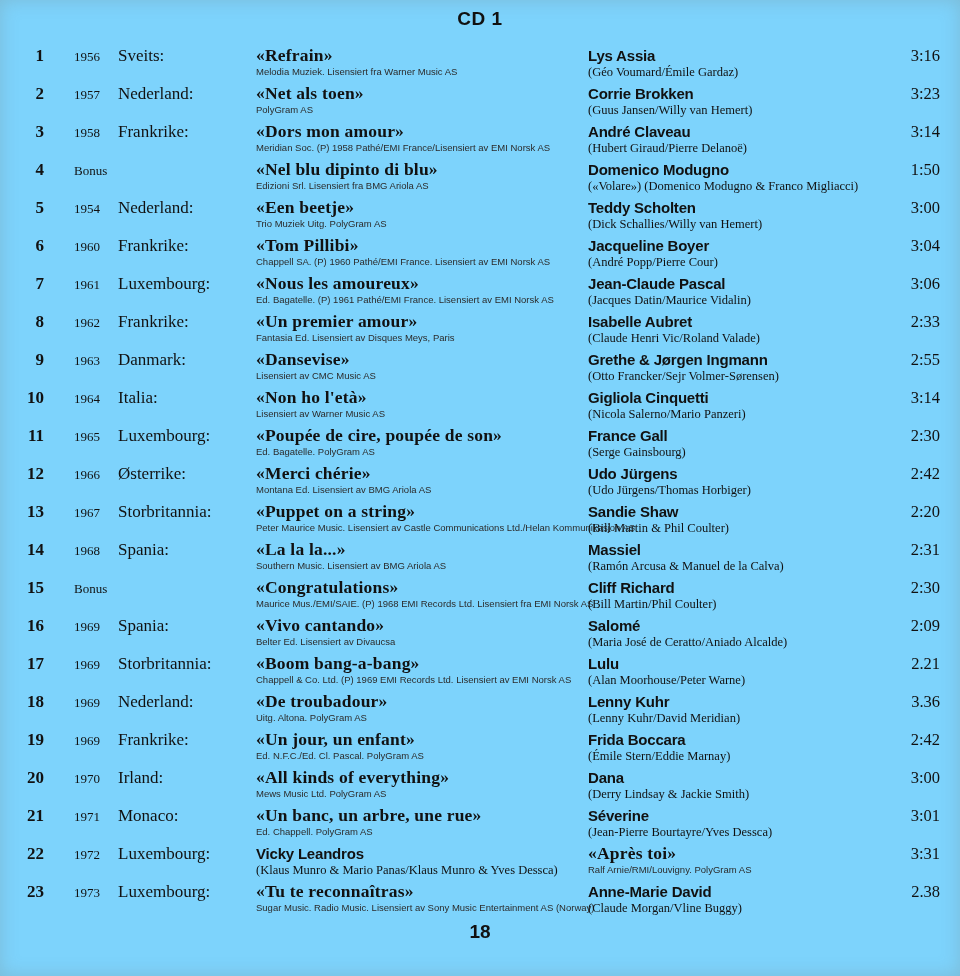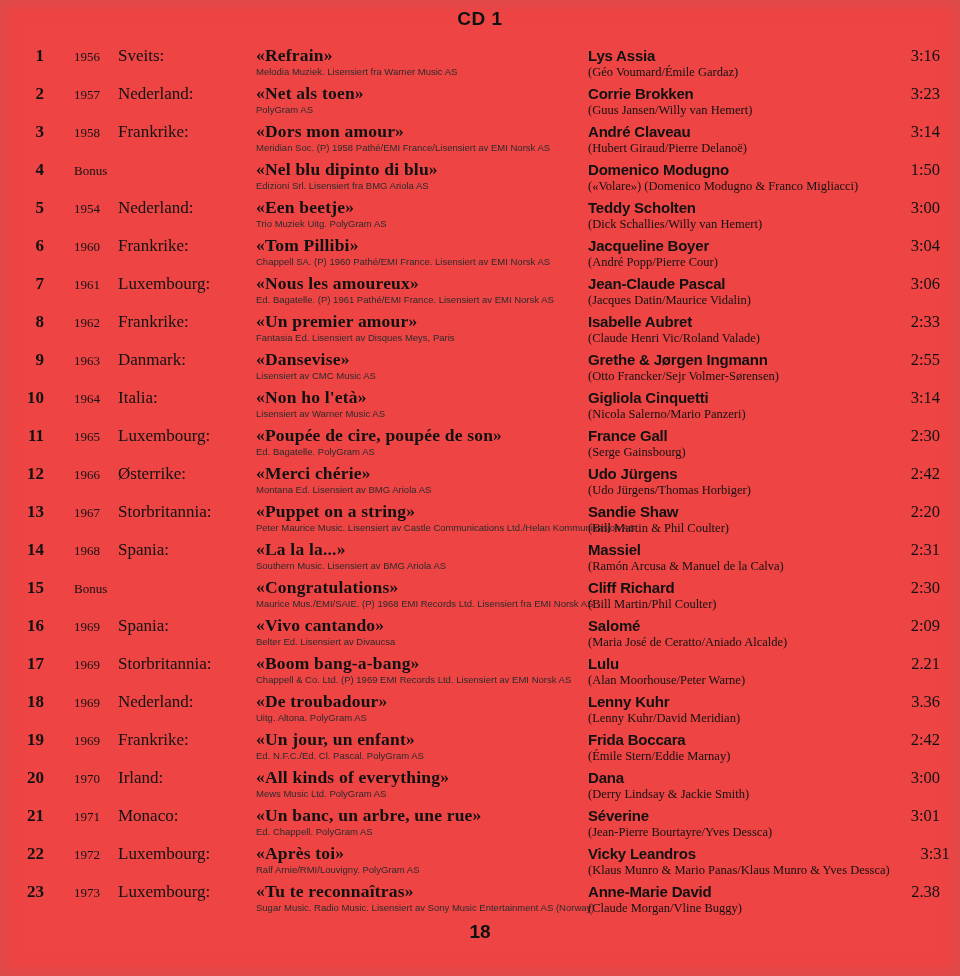--- a/index.html
+++ b/index.html
@@ -5,21 +5,21 @@
   html, body {
     margin: 0;
     padding: 0;
     background: #efede8;
   }
   .page {
     position: relative;
     width: 960px;
     height: 976px;
     margin: 0 auto;
-    background: #ef4444;
+    background: #7dd3fc;
     box-shadow: inset 0 0 18px rgba(120,115,105,0.25);
     color: #111;
     overflow: hidden;
     box-sizing: border-box;
     padding: 8px 20px 0 20px;
     font-family: "Liberation Serif", serif;
   }
   .header {
     text-align: center;
     font-family: "Liberation Sans", sans-serif;
@@ -412,27 +412,27 @@
       <div class="artist">Séverine</div>
       <div class="writers">(Jean-Pierre Bourtayre/Yves Dessca)</div>
     </div>
     <div class="cell duration">3:01</div>
   </div>
 
   <div class="row">
     <div class="cell num">22</div>
     <div class="cell year">1972</div>
     <div class="cell country">Luxembourg:</div>
+    <div class="cell artistblock">
+      <div class="artist">Vicky Leandros</div>
+      <div class="writers">(Klaus Munro &amp; Mario Panas/Klaus Munro &amp; Yves Dessca)</div>
+    </div>
     <div class="cell titleblock">
       <div class="title">«Après toi»</div>
       <div class="publisher">Ralf Arnie/RMI/Louvigny. PolyGram AS</div>
-    </div>
-    <div class="cell artistblock">
-      <div class="artist">Vicky Leandros</div>
-      <div class="writers">(Klaus Munro &amp; Mario Panas/Klaus Munro &amp; Yves Dessca)</div>
     </div>
     <div class="cell duration">3:31</div>
   </div>
 
   <div class="row">
     <div class="cell num">23</div>
     <div class="cell year">1973</div>
     <div class="cell country">Luxembourg:</div>
     <div class="cell titleblock">
       <div class="title">«Tu te reconnaîtras»</div>

